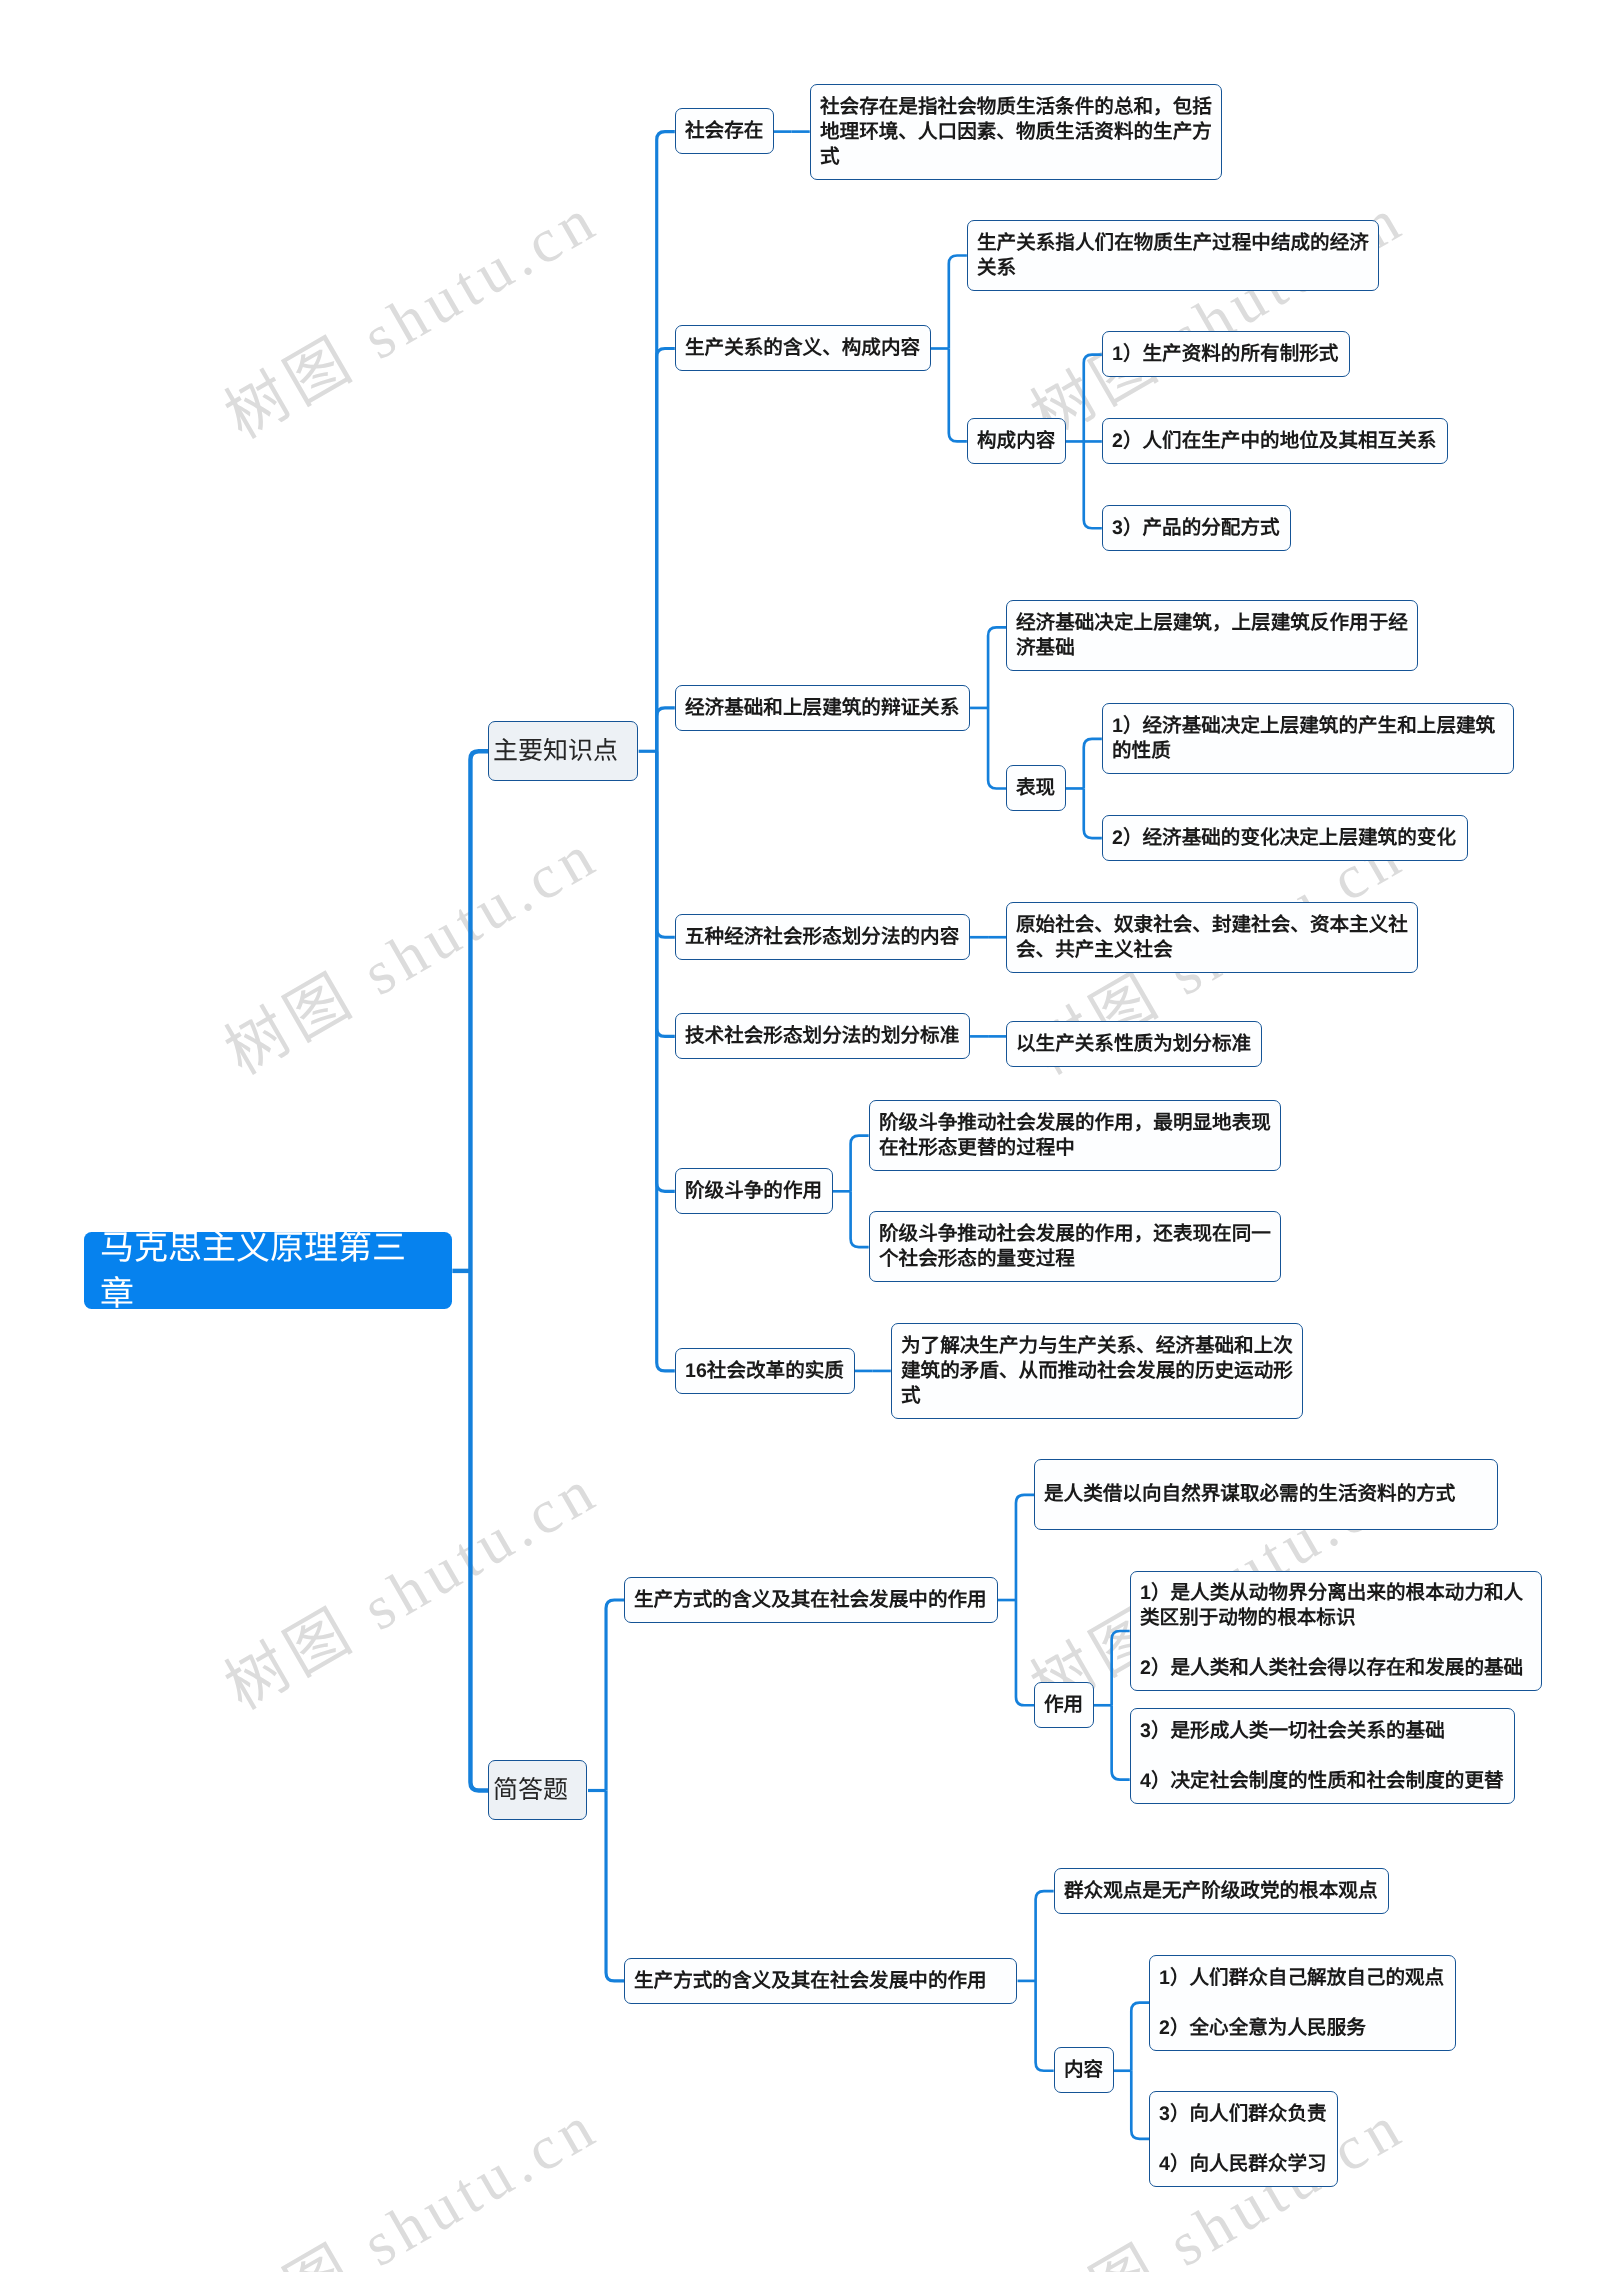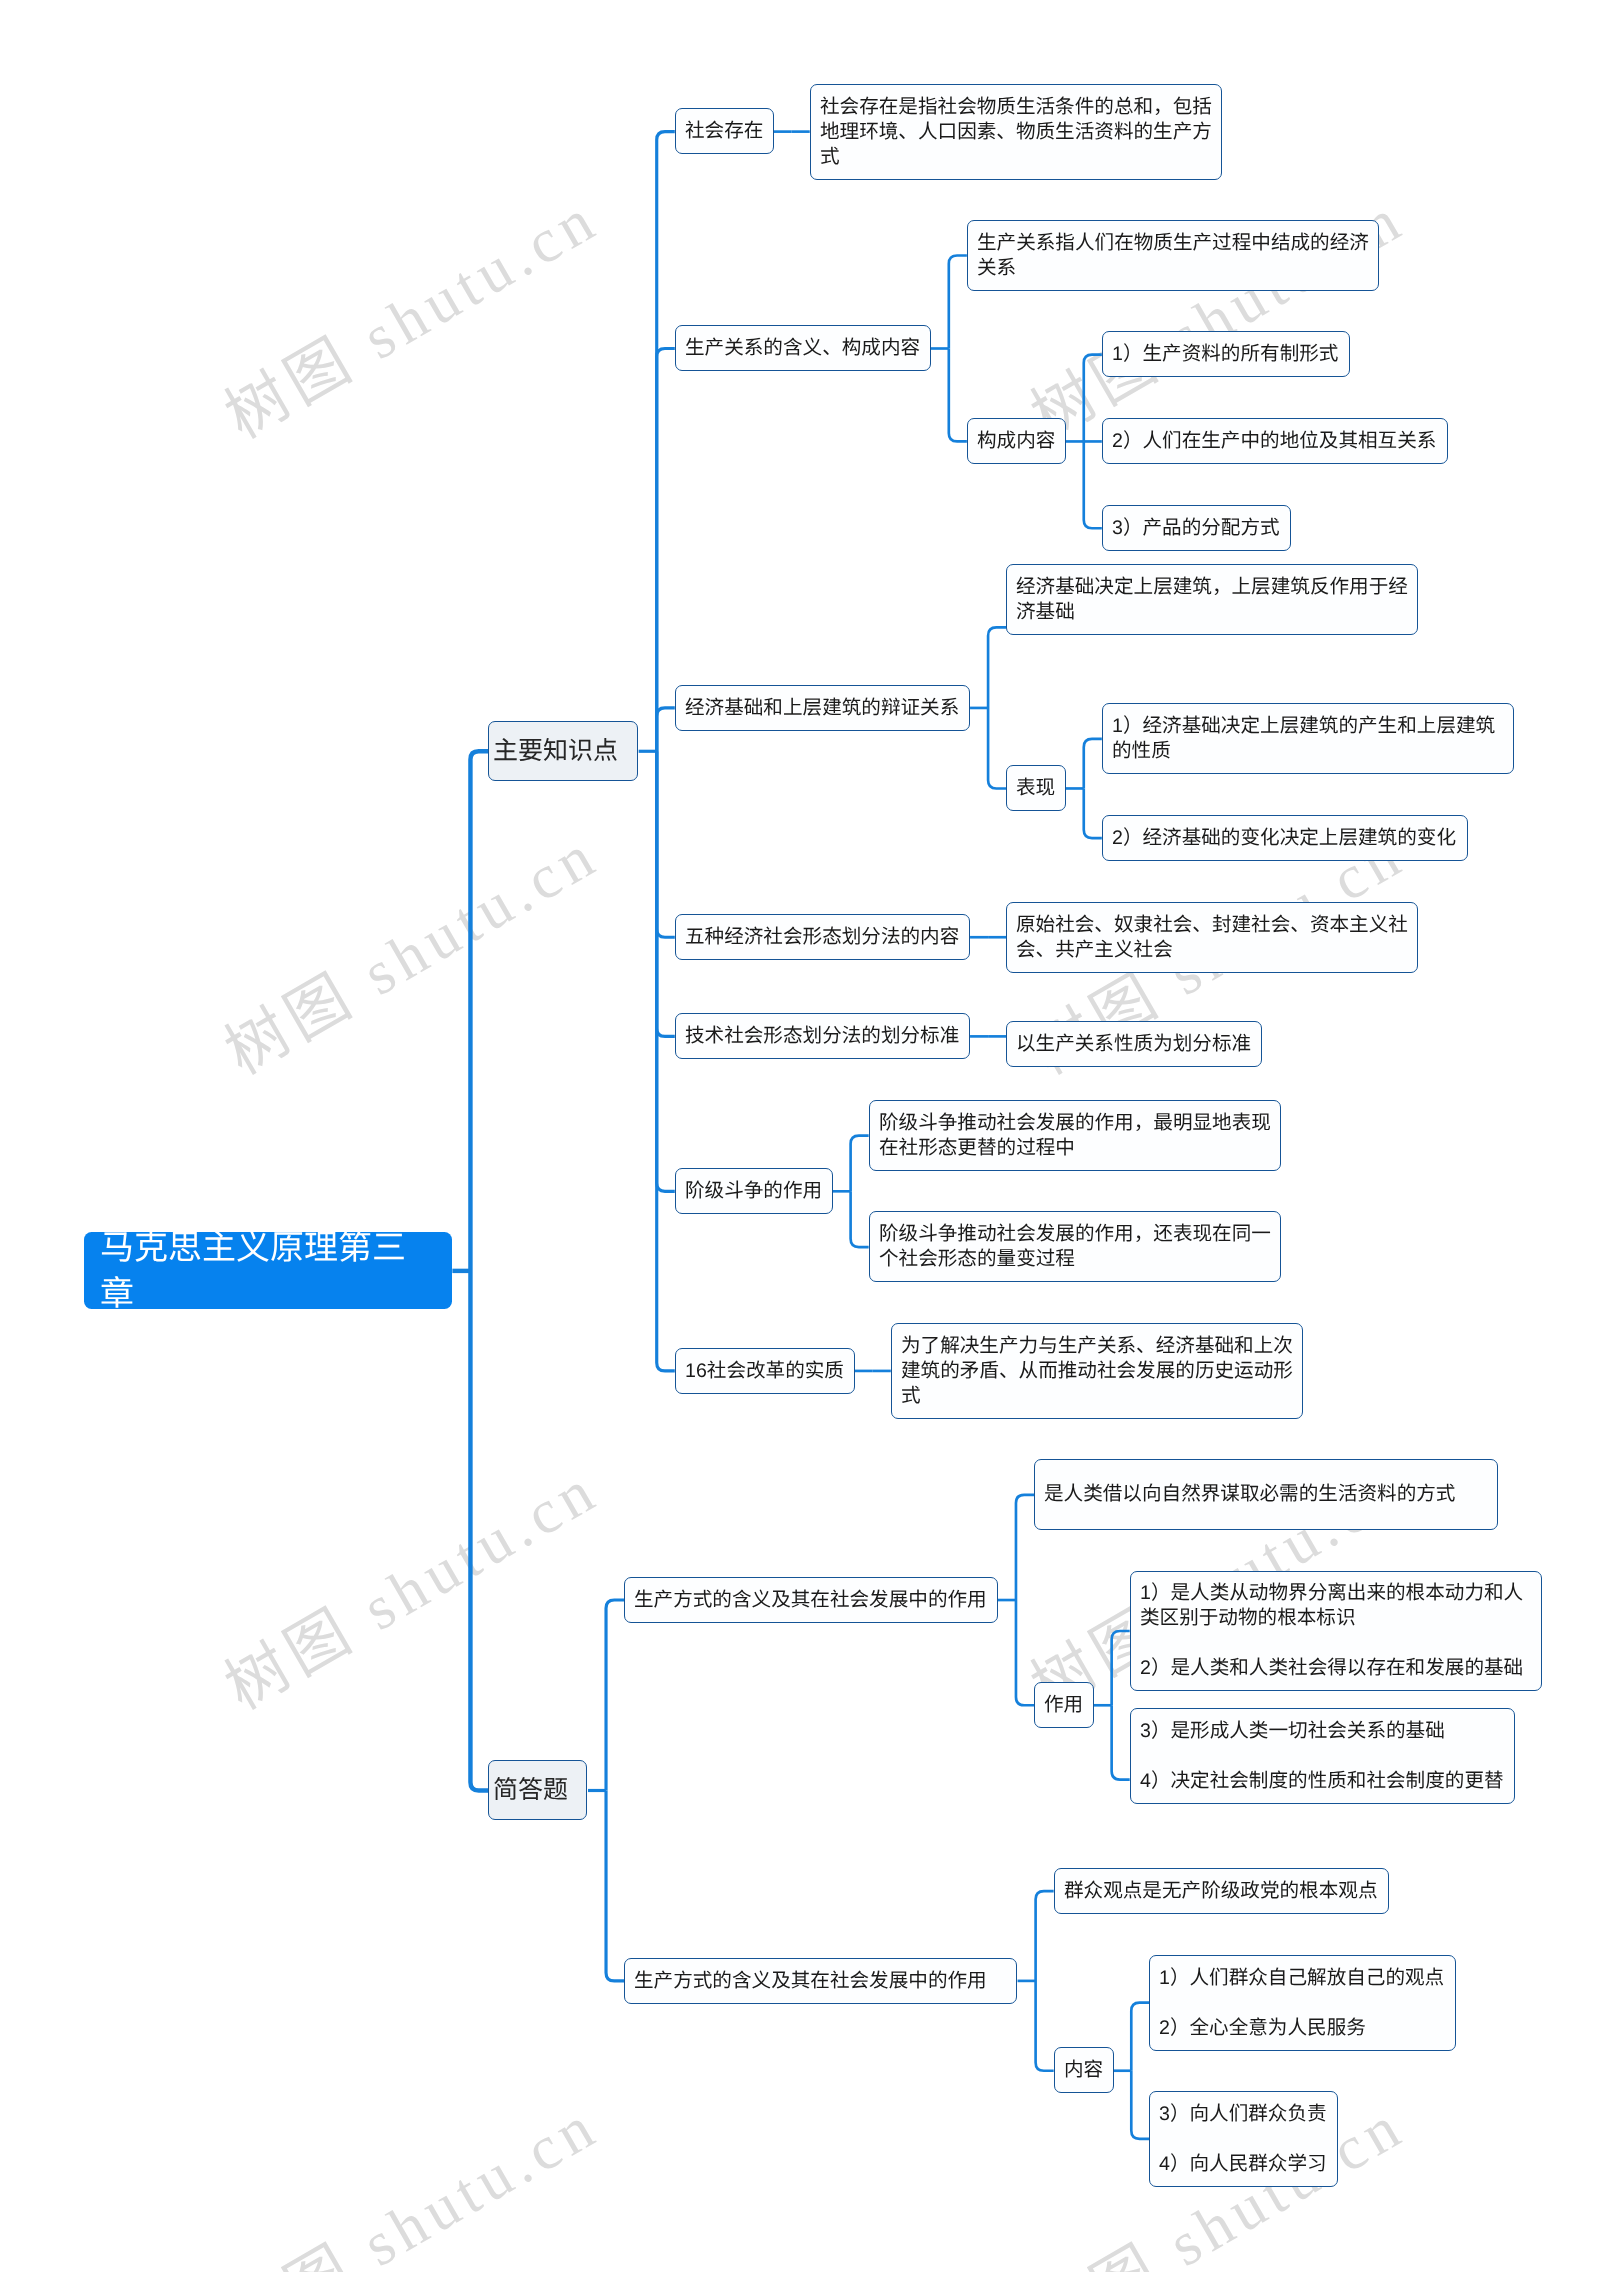--- a/index.html
+++ b/index.html
@@ -14,21 +14,21 @@
       transform:translate(-50%,-50%) rotate(-30deg);
       user-select:none;}
   #links{position:absolute;left:0;top:0;width:1622px;height:2273px;z-index:1;pointer-events:none;}
   .node{position:absolute;box-sizing:border-box;z-index:2;
         display:flex;align-items:center;white-space:pre-wrap;overflow-wrap:break-word;}
   .node.n-root{background:#0682ee;color:#ffffff;border:0;border-radius:7.6px;
         font-size:34px;line-height:46px;padding:16px 16px;}
   .node.n-l1{background:#edf1f5;color:#262626;border:1.3px solid #155496;border-radius:7px;
         font-size:25px;line-height:36px;padding:4px;}
   .node.n-node{background:#fdfeff;color:#1a1a1a;border:1.3px solid #155496;border-radius:7px;
-        font-size:19.6px;line-height:25px;padding:9.5px 9px;}
+        font-size:19.6px;line-height:25px;padding:9.5px 9px;font-weight:bold;}
 </style>
 </head>
 <body>
 
 <div id="canvas">
   <div id="watermarks">
     <span class="wm" style="left:409px;top:312px">树图 shutu.cn</span>
     <span class="wm" style="left:409px;top:948px">树图 shutu.cn</span>
     <span class="wm" style="left:409px;top:1583px">树图 shutu.cn</span>
     <span class="wm" style="left:409px;top:2219px">树图 shutu.cn</span>
@@ -95,21 +95,21 @@
   <div class="node n-l1" style="left:488px;top:721px;width:150px;height:60px">主要知识点</div>
   <div class="node n-node" style="left:675px;top:108px;width:99px;height:46px">社会存在</div>
   <div class="node n-node" style="left:810px;top:84px;width:412px;height:96px">社会存在是指社会物质生活条件的总和，包括地理环境、人口因素、物质生活资料的生产方式</div>
   <div class="node n-node" style="left:675px;top:325px;width:256px;height:46px">生产关系的含义、构成内容</div>
   <div class="node n-node" style="left:967px;top:220px;width:412px;height:71px">生产关系指人们在物质生产过程中结成的经济关系</div>
   <div class="node n-node" style="left:967px;top:418px;width:99px;height:46px">构成内容</div>
   <div class="node n-node" style="left:1102px;top:331px;width:248px;height:46px">1）生产资料的所有制形式</div>
   <div class="node n-node" style="left:1102px;top:418px;width:346px;height:46px">2）人们在生产中的地位及其相互关系</div>
   <div class="node n-node" style="left:1102px;top:505px;width:189px;height:46px">3）产品的分配方式</div>
   <div class="node n-node" style="left:675px;top:685px;width:295px;height:46px">经济基础和上层建筑的辩证关系</div>
-  <div class="node n-node" style="left:1006px;top:564px;width:412px;height:71px">经济基础决定上层建筑，上层建筑反作用于经济基础</div>
+  <div class="node n-node" style="left:1006px;top:600px;width:412px;height:71px">经济基础决定上层建筑，上层建筑反作用于经济基础</div>
   <div class="node n-node" style="left:1006px;top:765px;width:60px;height:46px">表现</div>
   <div class="node n-node" style="left:1102px;top:703px;width:412px;height:71px">1）经济基础决定上层建筑的产生和上层建筑的性质</div>
   <div class="node n-node" style="left:1102px;top:815px;width:366px;height:46px">2）经济基础的变化决定上层建筑的变化</div>
   <div class="node n-node" style="left:675px;top:914px;width:295px;height:46px">五种经济社会形态划分法的内容</div>
   <div class="node n-node" style="left:1006px;top:902px;width:412px;height:71px">原始社会、奴隶社会、封建社会、资本主义社会、共产主义社会</div>
   <div class="node n-node" style="left:675px;top:1013px;width:295px;height:46px">技术社会形态划分法的划分标准</div>
   <div class="node n-node" style="left:1006px;top:1021px;width:256px;height:46px">以生产关系性质为划分标准</div>
   <div class="node n-node" style="left:675px;top:1168px;width:158px;height:46px">阶级斗争的作用</div>
   <div class="node n-node" style="left:869px;top:1100px;width:412px;height:71px">阶级斗争推动社会发展的作用，最明显地表现在社形态更替的过程中</div>
   <div class="node n-node" style="left:869px;top:1211px;width:412px;height:71px">阶级斗争推动社会发展的作用，还表现在同一个社会形态的量变过程</div>

